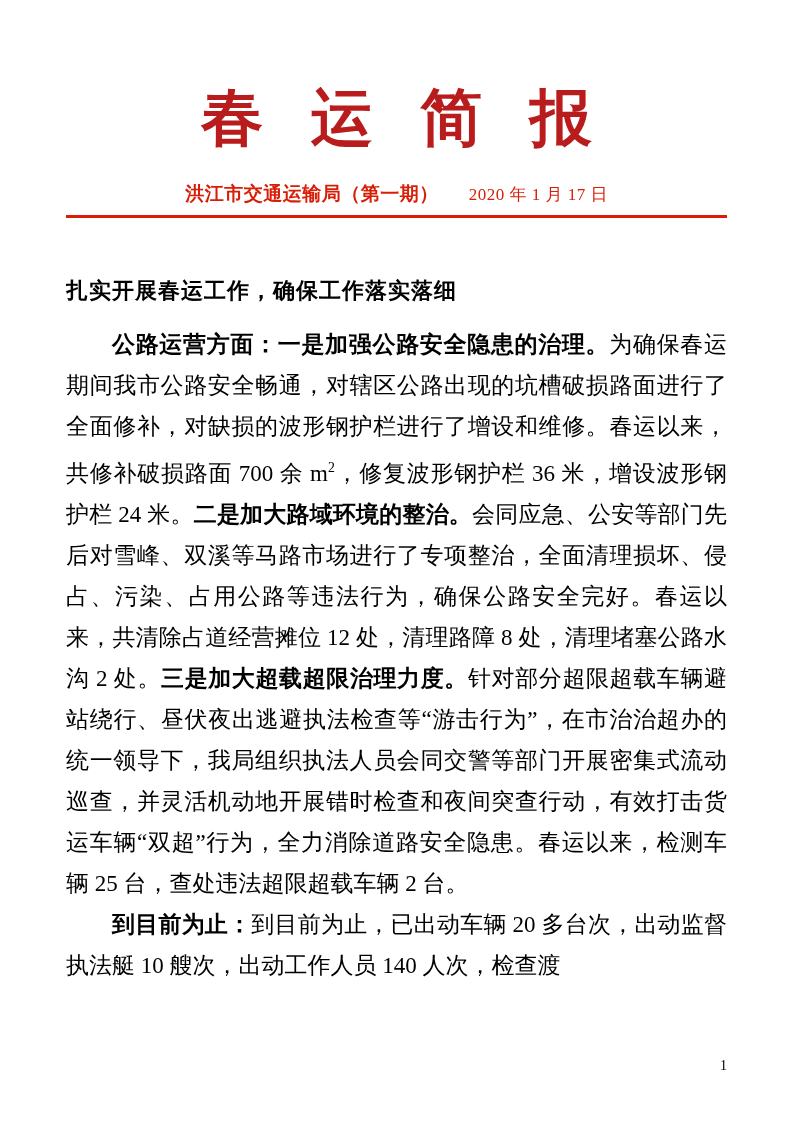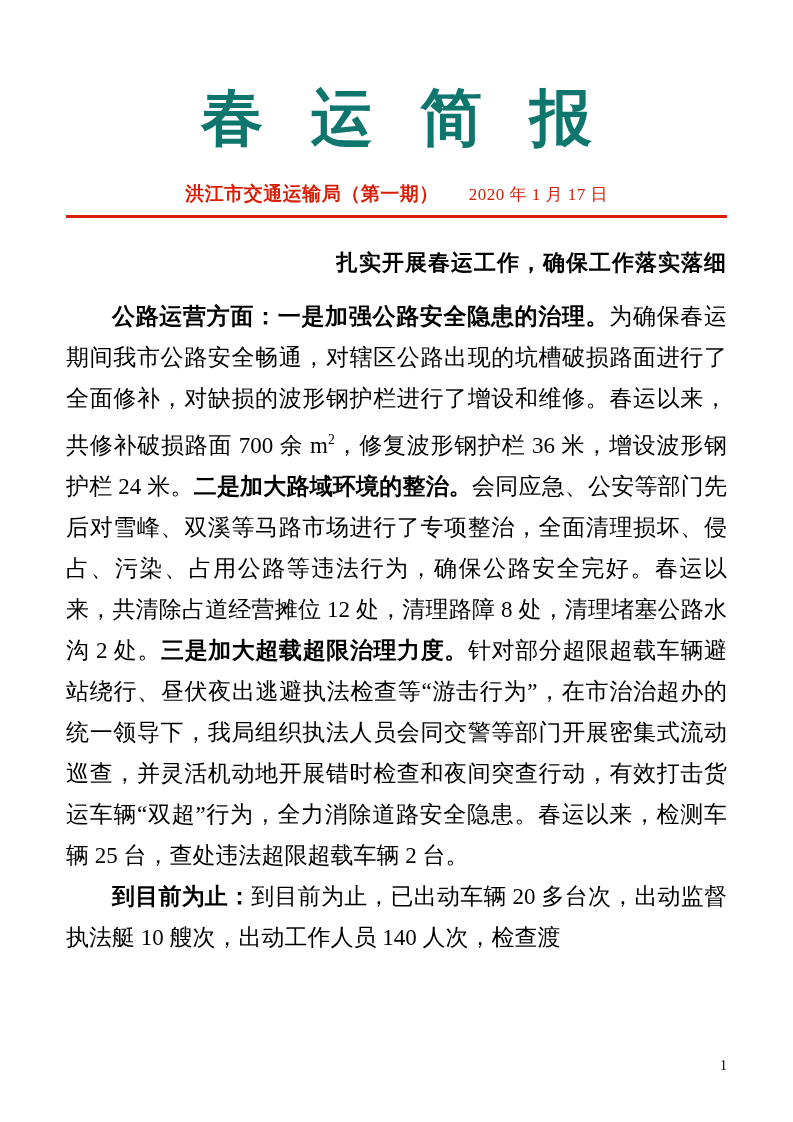--- a/index.html
+++ b/index.html
@@ -19,21 +19,21 @@
     width: 793px;
     height: 1122px;
     box-sizing: border-box;
     padding: 0 66px;
   }
   .masthead {
     text-align: center;
     padding-top: 86px;
   }
   .masthead-title {
-    color: #0f766e;
+    color: #b91c1c;
     font-family: "Liberation Serif", "DejaVu Serif", serif;
     font-weight: bold;
     font-size: 62px;
     letter-spacing: 16px;
     line-height: 1.05;
     text-indent: 16px;
   }
   .issue-line {
     margin-top: 30px;
     display: flex;
@@ -54,24 +54,24 @@
     margin-left: 30px;
     letter-spacing: 0.5px;
   }
   .rule {
     margin-top: 8px;
     height: 3px;
     background: #d81e06;
     width: 100%;
   }
   .doc-title {
-    text-align: right;
+    text-align: left;
     font-size: 22px;
     font-weight: bold;
-    margin-top: 30px;
+    margin-top: 58px;
     letter-spacing: 1px;
   }
   .body-text {
     margin-top: 18px;
     font-size: 23px;
     line-height: 41px;
     text-align: justify;
     text-justify: inter-ideograph;
   }
   .para {

